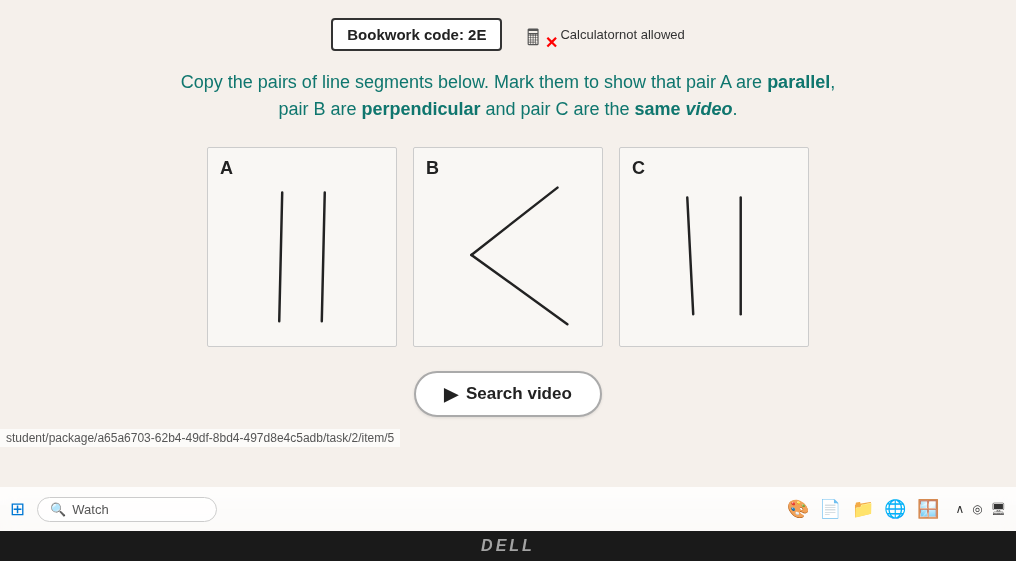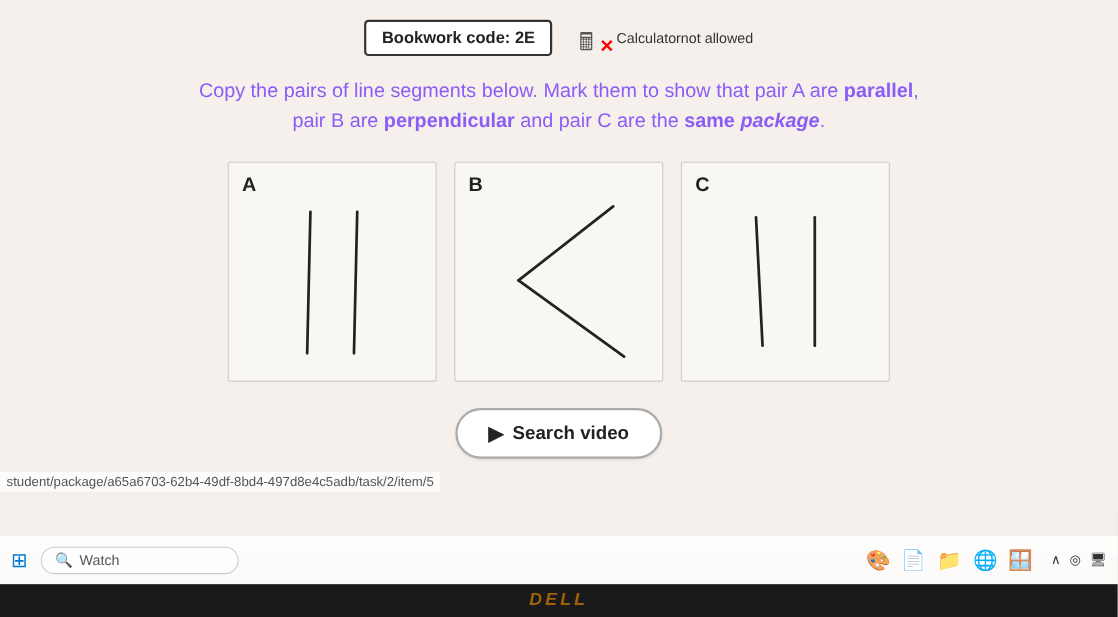--- a/index.html
+++ b/index.html
@@ -72,21 +72,21 @@
     .calc-text {
       display: flex;
       flex-direction: row;
       line-height: 1.2;
       font-size: 13px;
     }
 
     .instruction-text {
       text-align: center;
       font-size: 18px;
-      color: #8b5cf6;
+      color: #0f766e;
       line-height: 1.5;
       margin-bottom: 24px;
       max-width: 800px;
     }
 
     .instruction-text strong {
       font-weight: bold;
     }
 
     .diagrams-row {
@@ -216,21 +216,21 @@
       left: 0;
       width: 100%;
       height: 30px;
       background: #1a1a1a;
       display: flex;
       align-items: center;
       justify-content: center;
     }
 
     .dell-logo {
-      color: #a16207;
+      color: #a3a3a3;
       font-size: 16px;
       font-weight: bold;
       letter-spacing: 3px;
       font-style: italic;
     }
   </style>
 </head>
 <body>
 
 <div class="main-content">
@@ -245,21 +245,21 @@
       </div>
       <div class="calc-text">
         <span>Calculator</span>
         <span>not allowed</span>
       </div>
     </div>
   </div>
 
   <div class="instruction-text">
     Copy the pairs of line segments below. Mark them to show that pair A are <strong>parallel</strong>,<br>
-    pair B are <strong>perpendicular</strong> and pair C are the <strong>same <em>package</em></strong>.
+    pair B are <strong>perpendicular</strong> and pair C are the <strong>same <em>video</em></strong>.
   </div>
 
   <div class="diagrams-row">
 
     <div class="diagram-box">
       <span class="diagram-label">A</span>
       <svg class="diagram-svg" viewBox="0 0 190 200">
 
         <line x1="75" y1="45" x2="72" y2="175" stroke="#222" stroke-width="2.5" stroke-linecap="round"></line>
         <line x1="118" y1="45" x2="115" y2="175" stroke="#222" stroke-width="2.5" stroke-linecap="round"></line>

